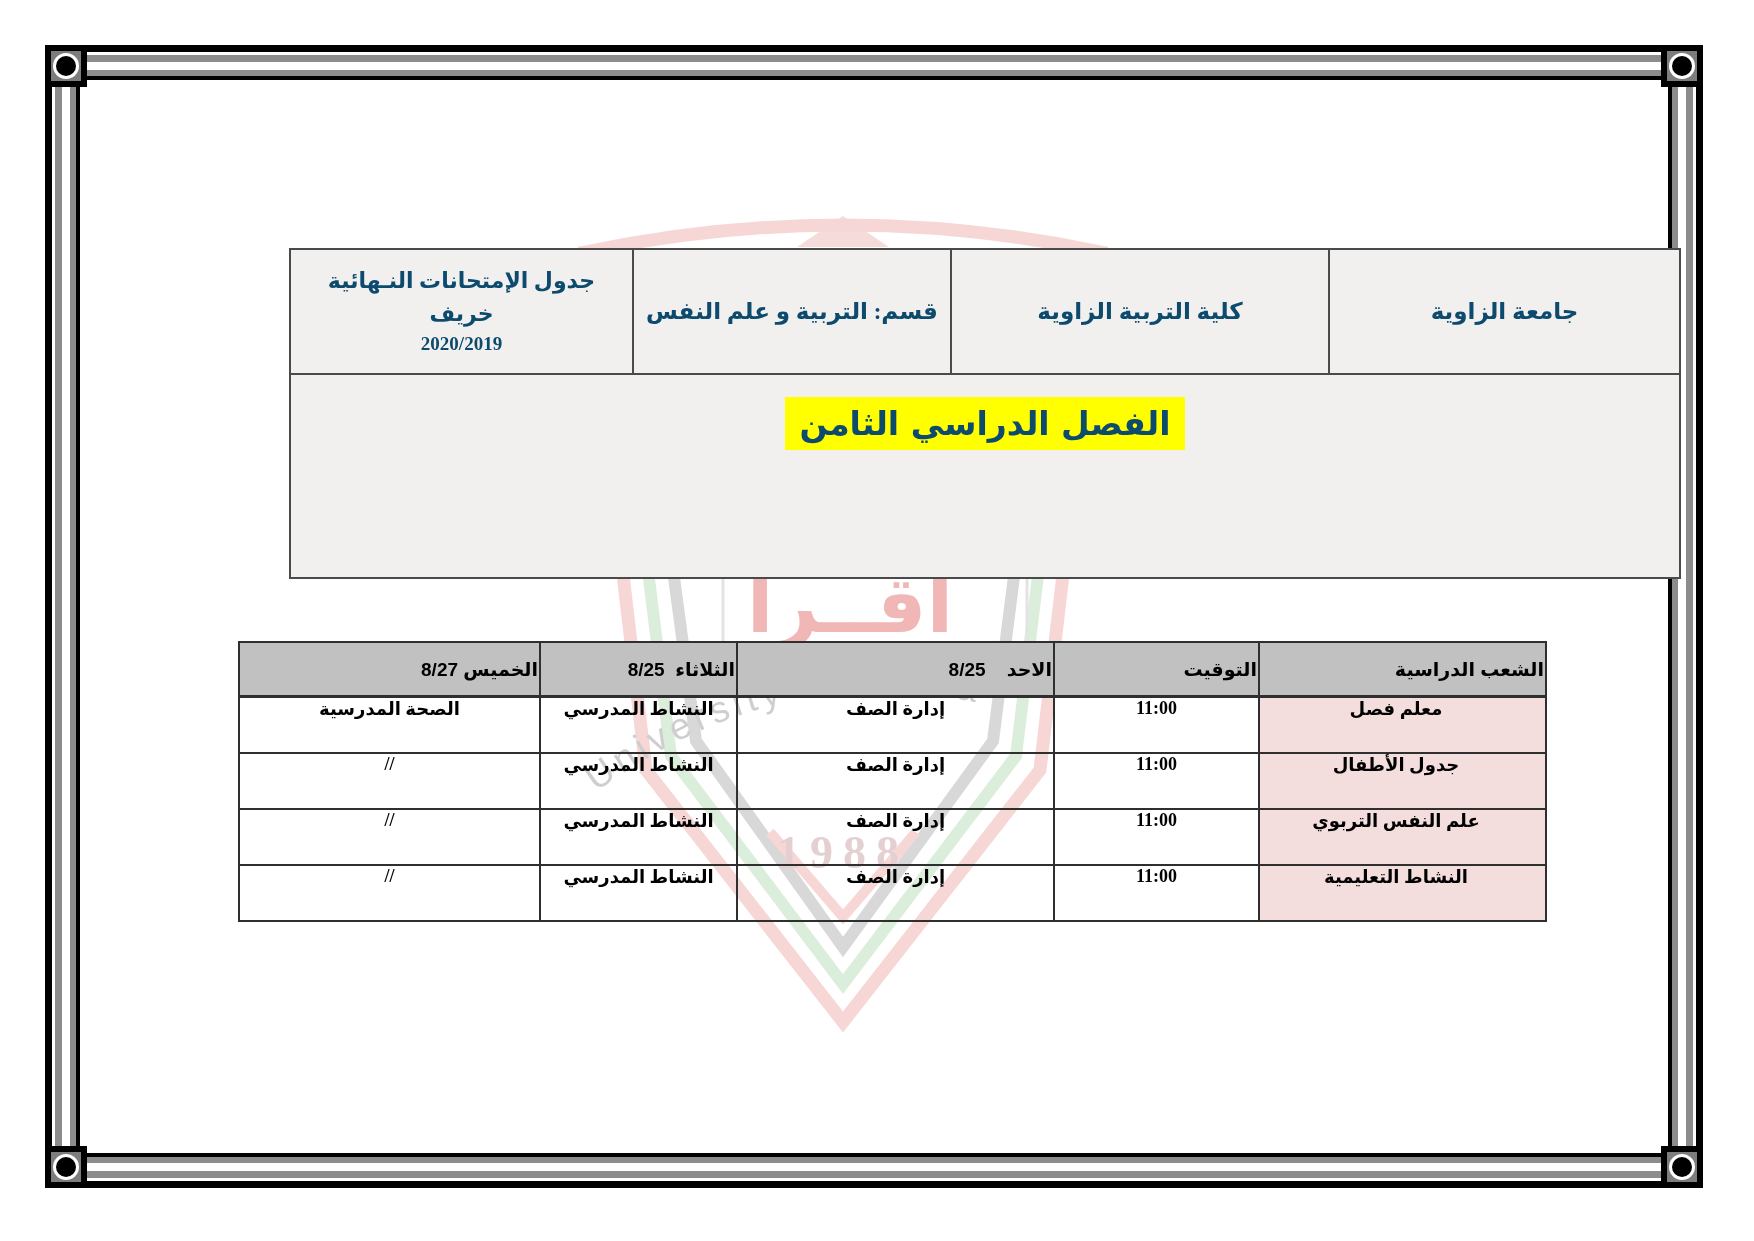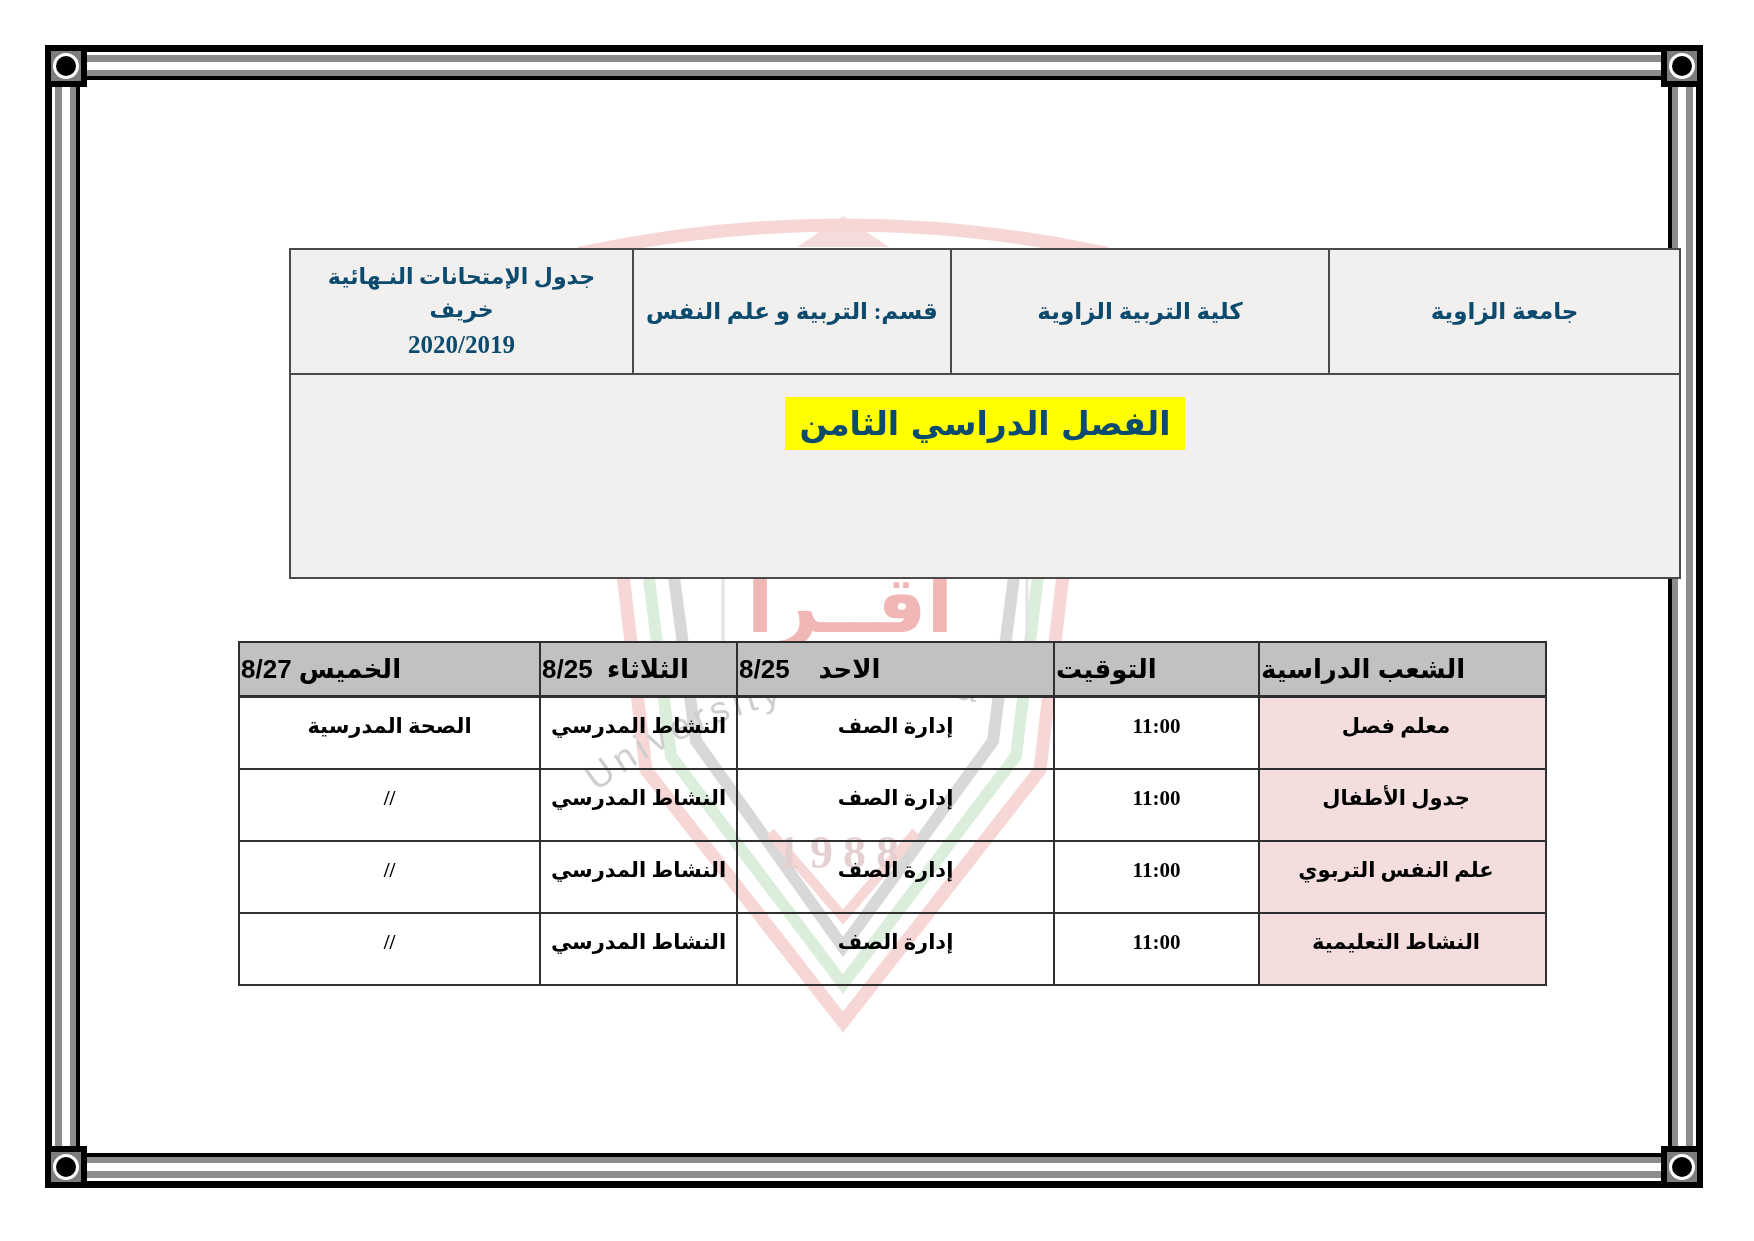--- a/index.html
+++ b/index.html
@@ -24,34 +24,34 @@
   .wm{position:absolute;left:0;top:0;z-index:0;}
   
   table{border-collapse:collapse;table-layout:fixed;position:absolute;z-index:1;}
   .head-table{left:289px;top:248px;width:1302px;}
   .head-table td{
     background:#f1f0ee;border:2px solid #4a4a4a;font-weight:bold;font-size:23px;color:#0c4a6e;
     text-align:center;vertical-align:middle;padding:4px 10px;
   }
   .head-table .r1{height:125px;}
   .sched-line1{text-align:center;font-size:22px;line-height:1.5;}
-  .sched-line2{font-size:25px;line-height:1.5;}
+  .sched-line2{font-size:19px;line-height:1.5;}
   .title-cell{height:176px;vertical-align:top !important;padding-top:22px !important;}
   .hl{display:inline-block;background:#ffff00;font-size:33px;font-weight:bold;
       font-family:"DejaVu Sans","Liberation Serif",sans-serif;padding:6px 14px;line-height:1.25;}
   
   .exam-table{left:238px;top:641px;width:1287px;}
   .exam-table th{
     background:#c1c1c1;border:2px solid #2f2f2f;border-bottom:3px solid #2f2f2f;
-    font-weight:bold;font-size:26px;color:#000;height:50px;text-align:left;vertical-align:middle;
+    font-weight:bold;font-size:19px;color:#000;height:50px;text-align:right;vertical-align:middle;
     white-space:pre-wrap;font-family:"Liberation Sans","DejaVu Sans",sans-serif;margin-left:29px;
   }
   .exam-table td{
-    border:2px solid #2f2f2f;font-weight:bold;font-size:21px;color:#000;height:53px;
-    text-align:center;vertical-align:top;padding-top:16px;background:transparent;
+    border:2px solid #2f2f2f;font-weight:bold;font-size:18px;color:#000;height:53px;
+    text-align:center;vertical-align:top;padding-top:0;background:transparent;
   }
   .section-cell{background:#f4dedd !important;text-align:left;padding-right:14px;}
   .time-cell{font-family:Liberation Serif, serif;font-size:23px;}
   .slash-cell{font-size:23px;}
 </style>
 </head>
 <body>
 
 <svg class="wm" width="1754" height="1241" viewBox="0 0 1754 1241">
   <g opacity="0.5">

